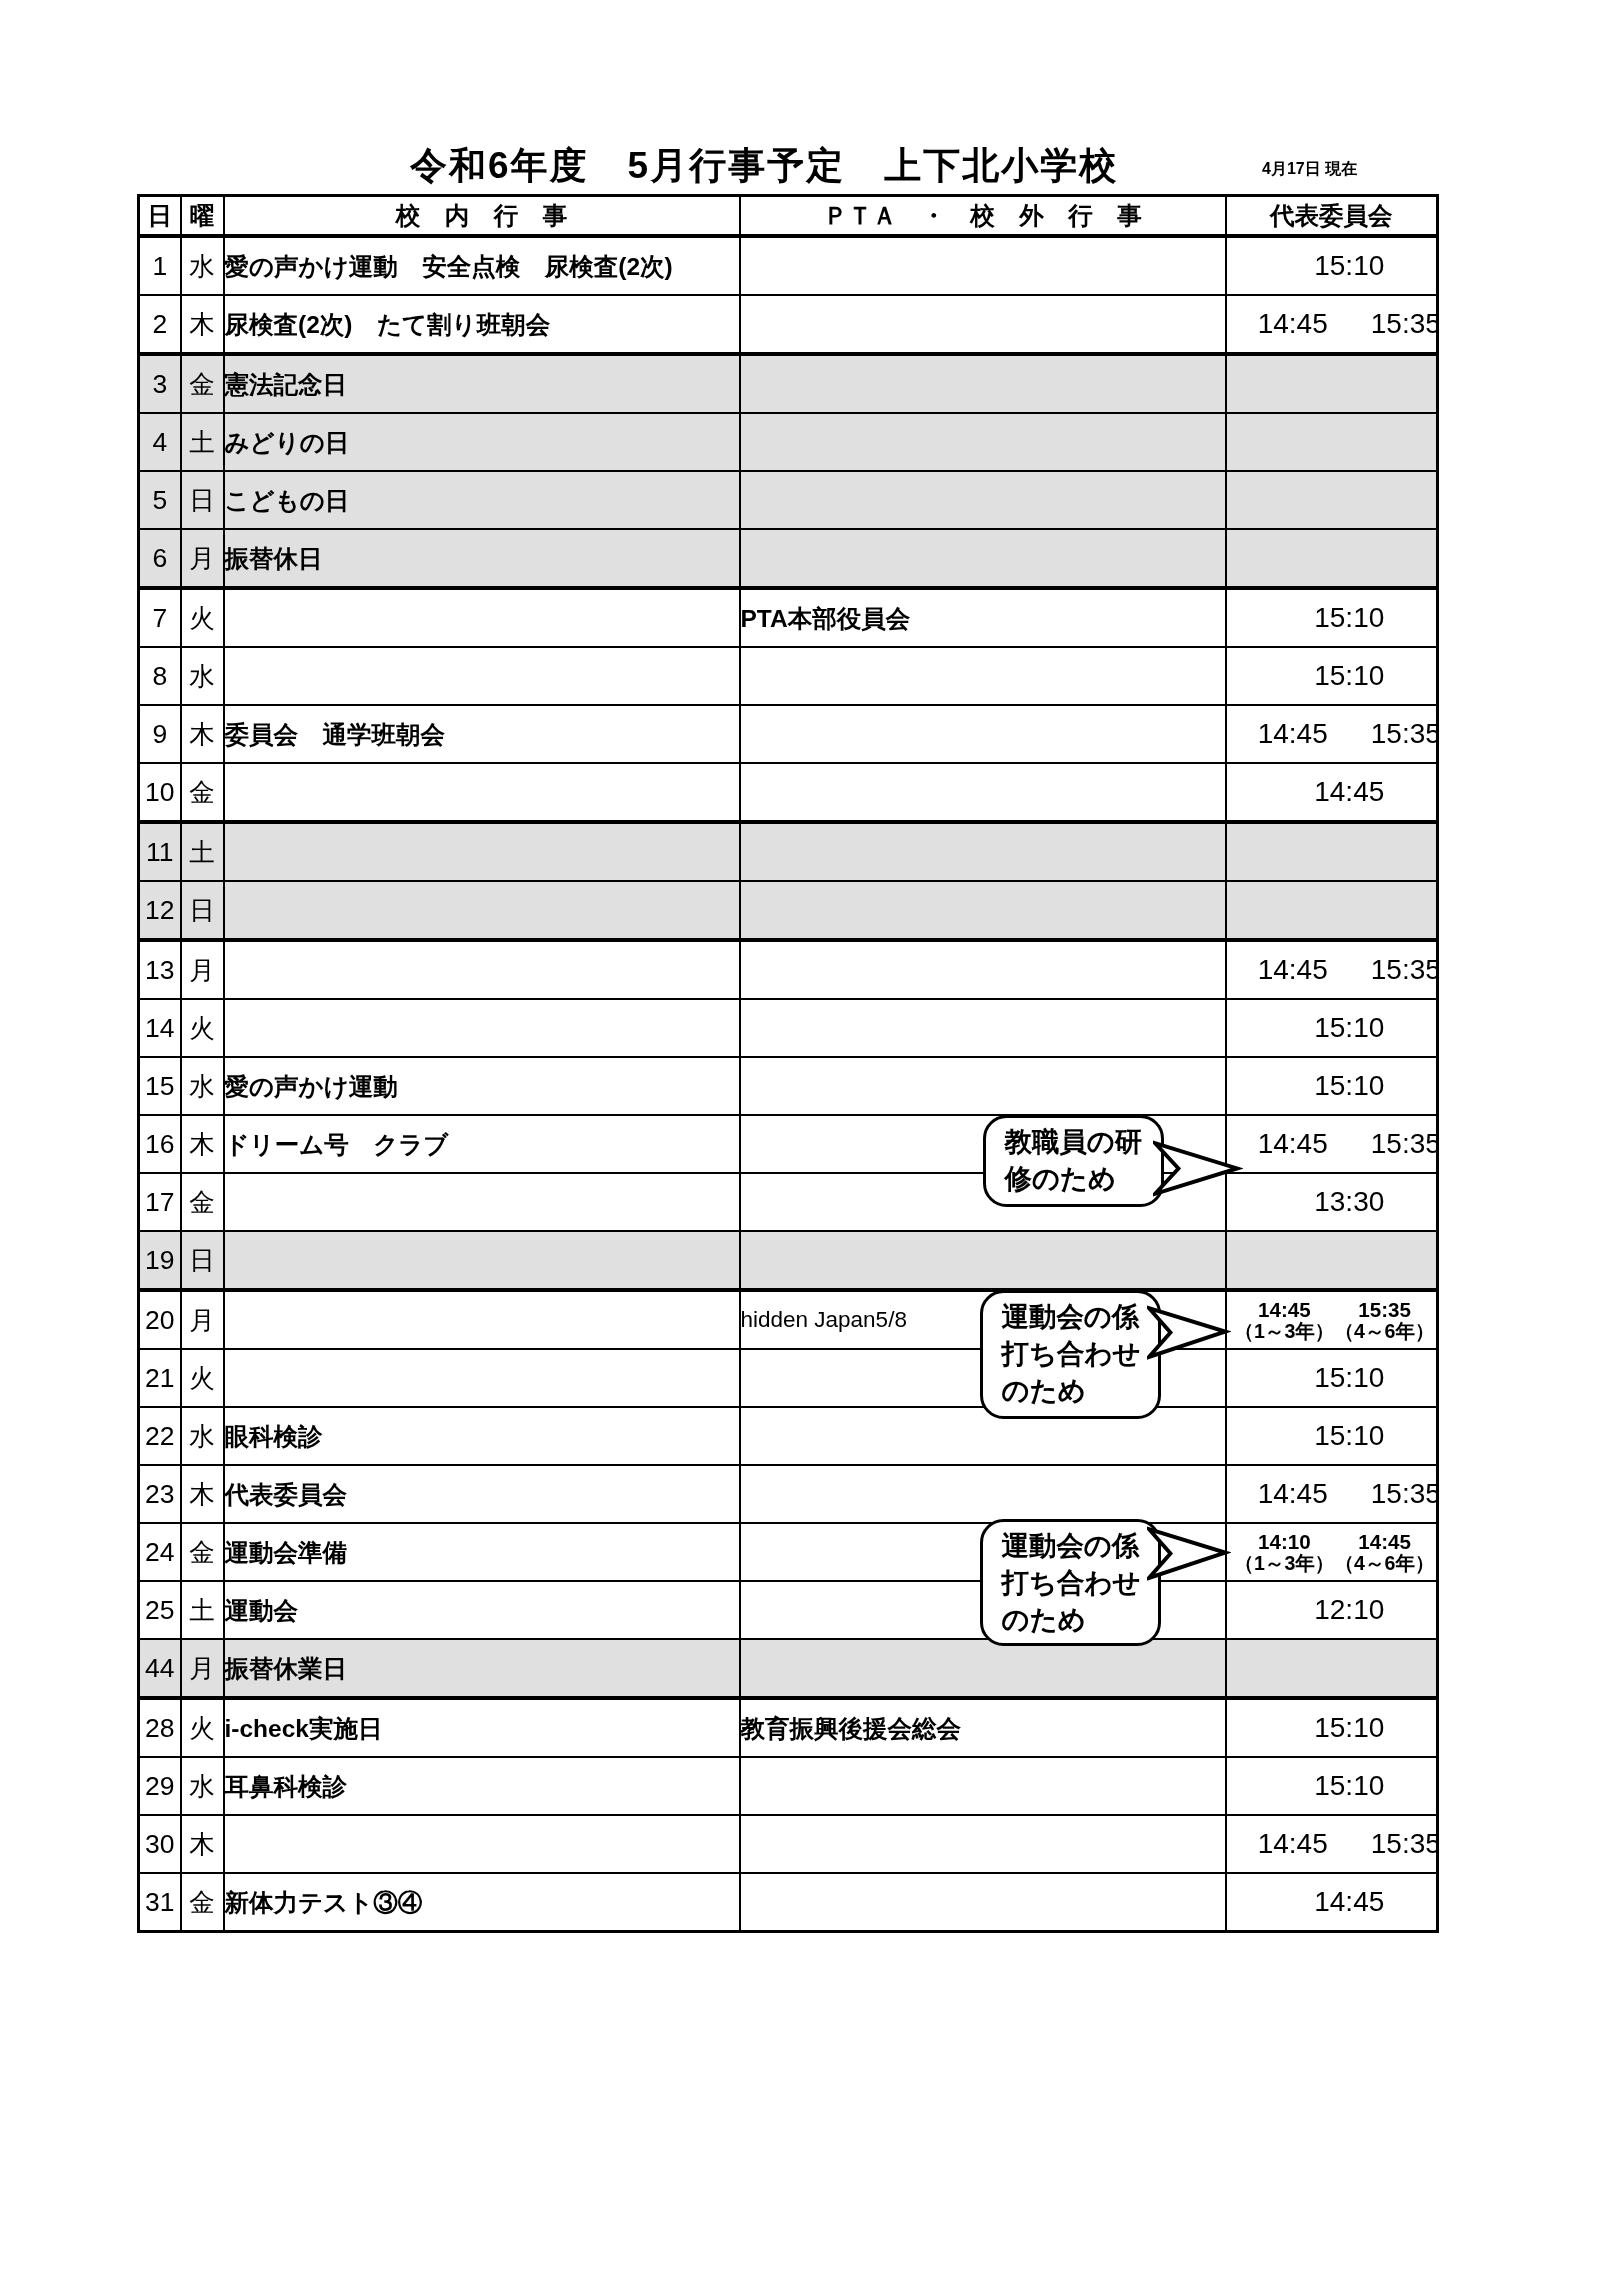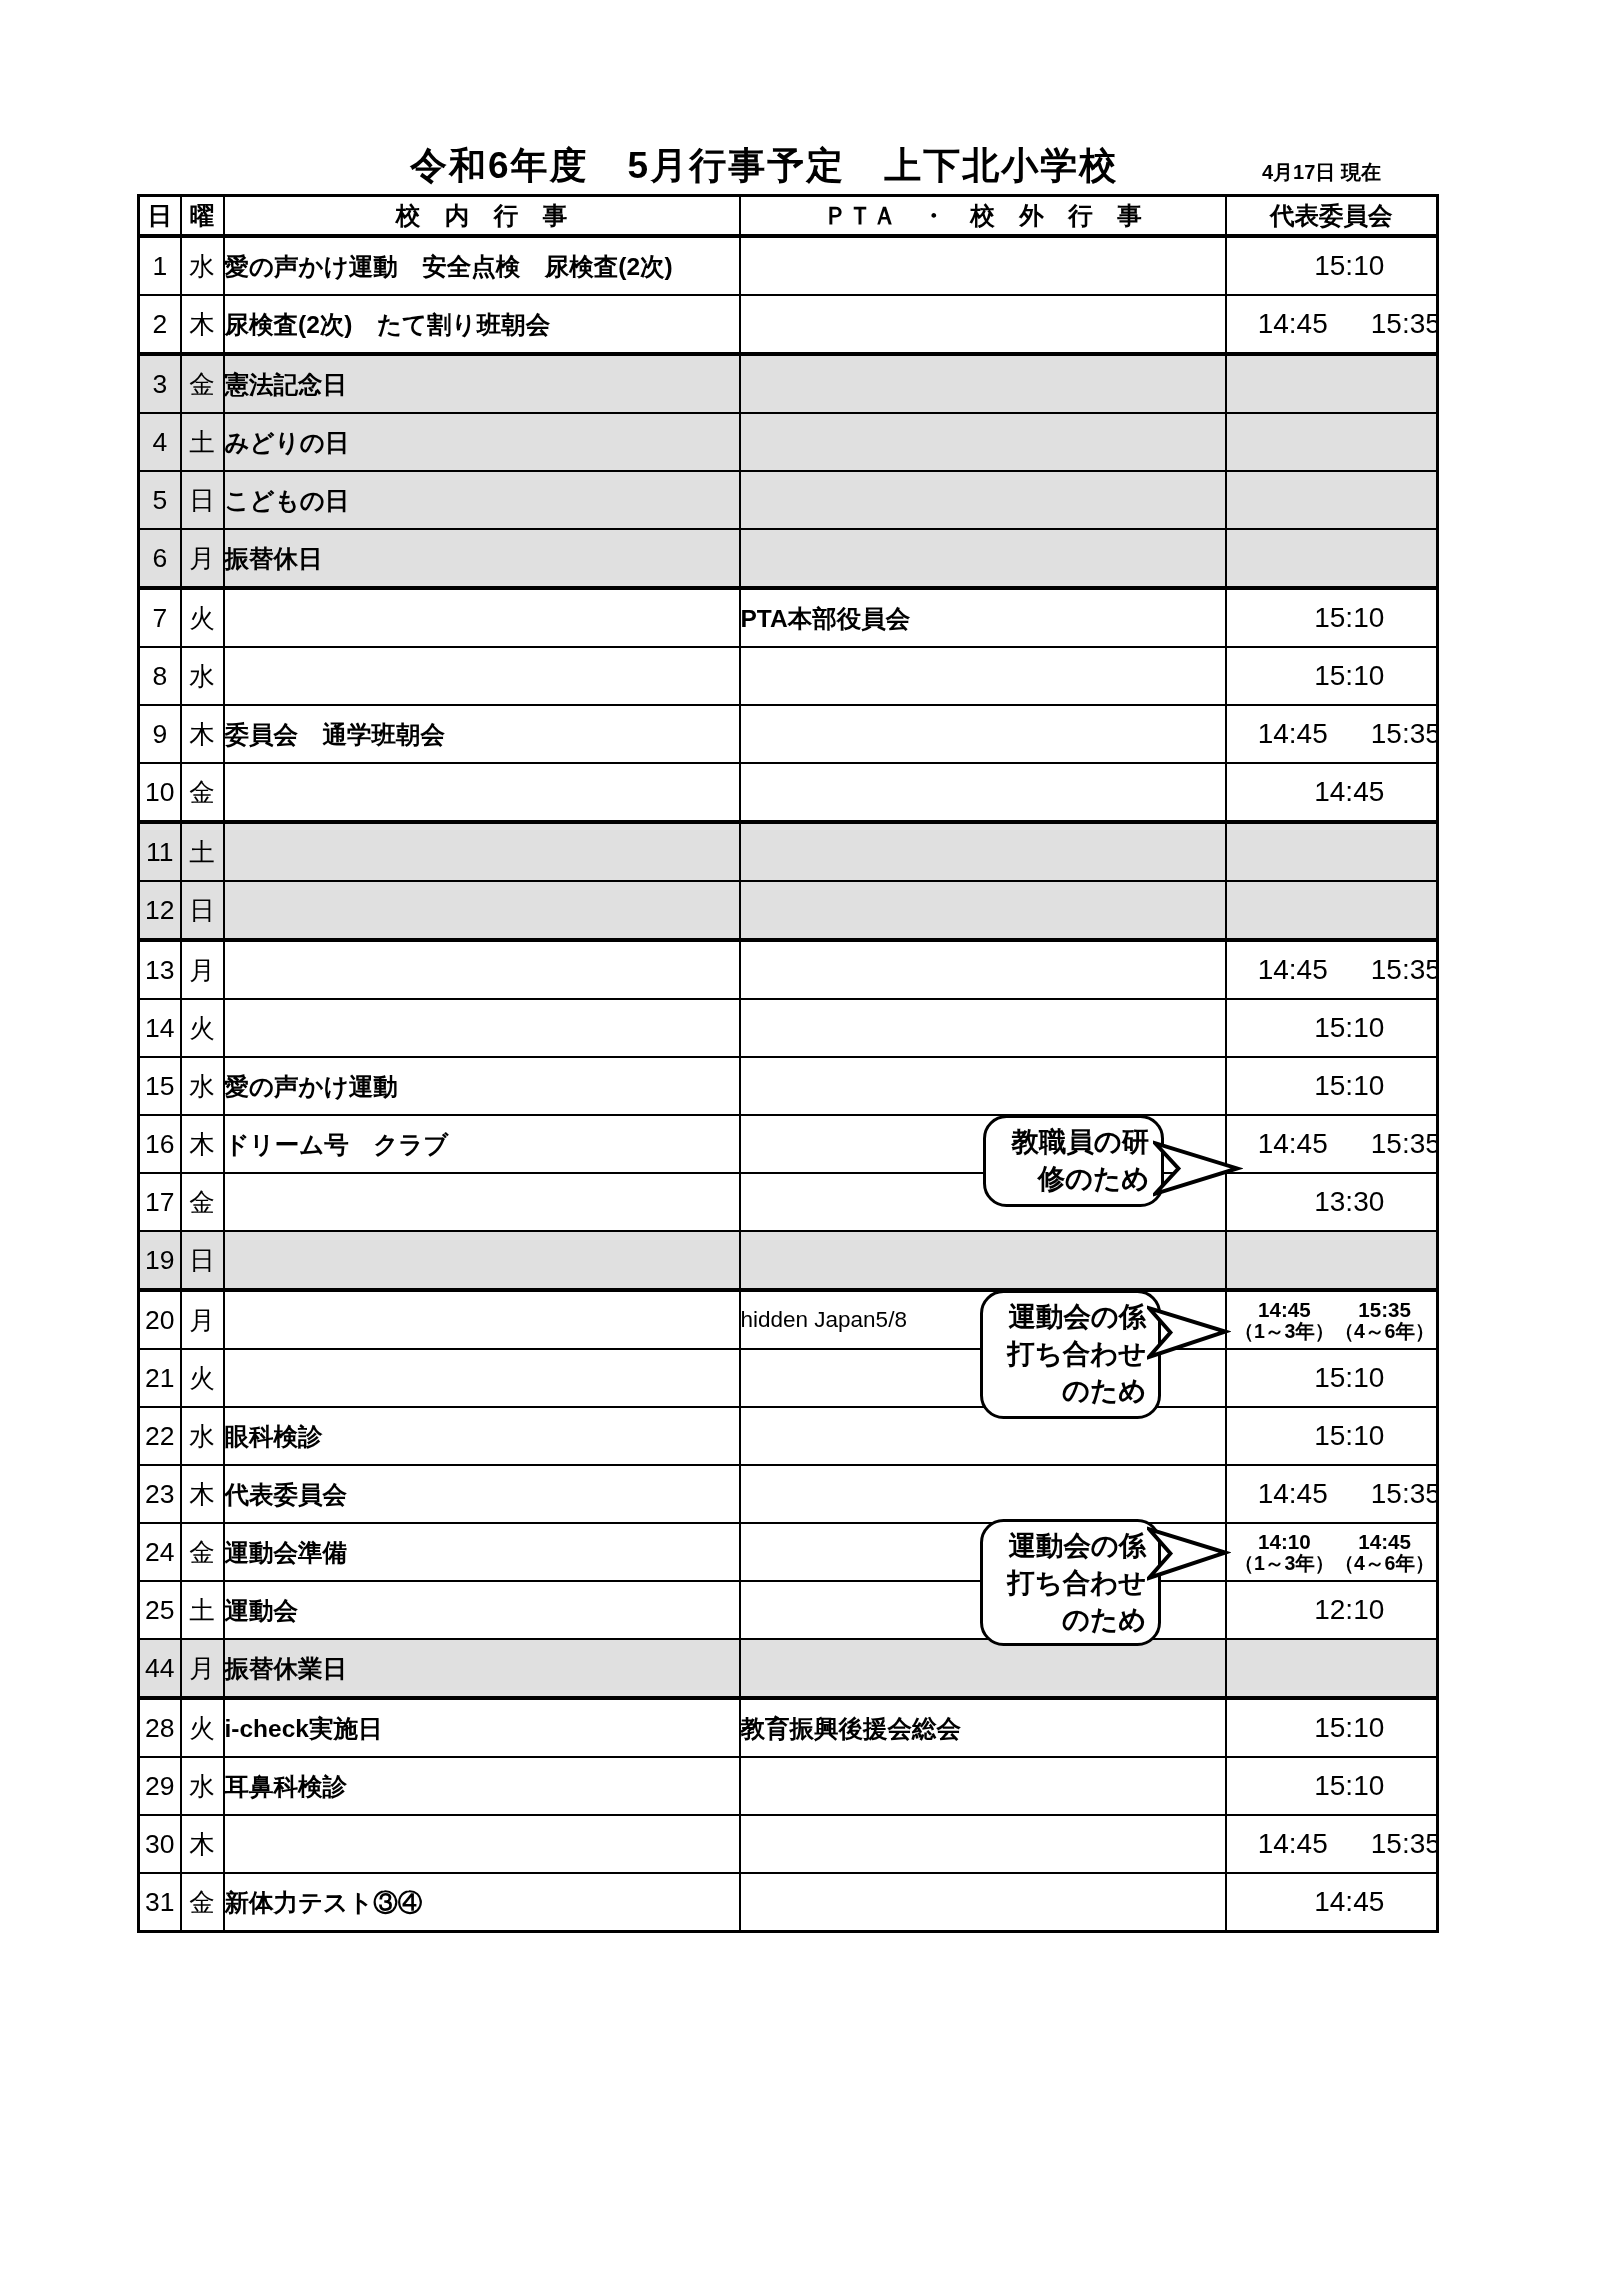--- a/index.html
+++ b/index.html
@@ -1,21 +1,21 @@
 <!DOCTYPE html>
 <html><head>
 <meta charset="utf-8">
 <style>
   html,body{margin:0;padding:0;background:#fff;}
   #page{position:relative;width:1621px;height:2292px;background:#ffffff;
         font-family:"Liberation Sans",sans-serif;color:#000;overflow:hidden;}
 
   .doc-title{position:absolute;left:410px;top:141px;font-size:37px;font-weight:700;
              letter-spacing:2px;white-space:nowrap;text-align:center;}
-  .doc-asof{position:absolute;left:1262px;top:159px;font-size:20px;font-weight:700;white-space:nowrap;}
+  .doc-asof{position:absolute;left:1262px;top:159px;font-size:16px;font-weight:700;white-space:nowrap;}
 
   table.sched{position:absolute;left:137px;top:194px;width:1299px;
               border-collapse:collapse;table-layout:fixed;border:3.9px solid #000;}
   table.sched th{border:2px solid #000;border-top:3.9px solid #000;border-bottom:4.9px solid #000;
                  height:37px;font-size:24.5px;font-weight:600;text-align:center;
                  white-space:nowrap;overflow:hidden;padding:0;}
   table.sched td{border:2px solid #000;border-top:2.9px solid #000;border-bottom:2.9px solid #000;
                  height:56px;padding:0;white-space:nowrap;overflow:hidden;vertical-align:middle;}
   tr.gray td{background:#e0e0e0;}
   tr.thick-top td{border-top:4.9px solid #000;}
@@ -25,21 +25,21 @@
   td.c-pta.latin{font-weight:400;font-size:22.5px;}
   td.c-time .tc{display:flex;align-items:center;justify-content:center;gap:43px;
                 font-size:28px;height:100%;padding-left:36px;}
   td.c-time .tc.groups{justify-content:space-between;padding:0 7.8px;gap:0;}
   .tg{text-align:center;line-height:1.12;}
   .tg-time{font-size:20.6px;font-weight:700;}
   .tg-label{font-size:19.6px;font-weight:700;}
 
   .callout{position:absolute;box-sizing:border-box;background:#fff;border:3.9px solid #000;
            border-radius:23.5px;padding:4.9px 11.8px 4.9px 18.6px;font-size:27.4px;font-weight:600;
-           line-height:1.36;white-space:pre-line;z-index:5;text-align:right;}
+           line-height:1.36;white-space:pre-line;z-index:5;}
   #callout-1{left:983px;top:1115px;width:181px;height:92px;}
   #callout-2{left:980px;top:1290px;width:181px;height:129px;}
   #callout-3{left:980px;top:1519px;width:181px;height:127px;}
   .callout-arrow{position:absolute;z-index:6;}
   #arrow-1{left:1153px;top:1135px;}
   #arrow-2{left:1147px;top:1304px;}
   #arrow-3{left:1147px;top:1525px;}
 </style>
 </head>
 <body>

